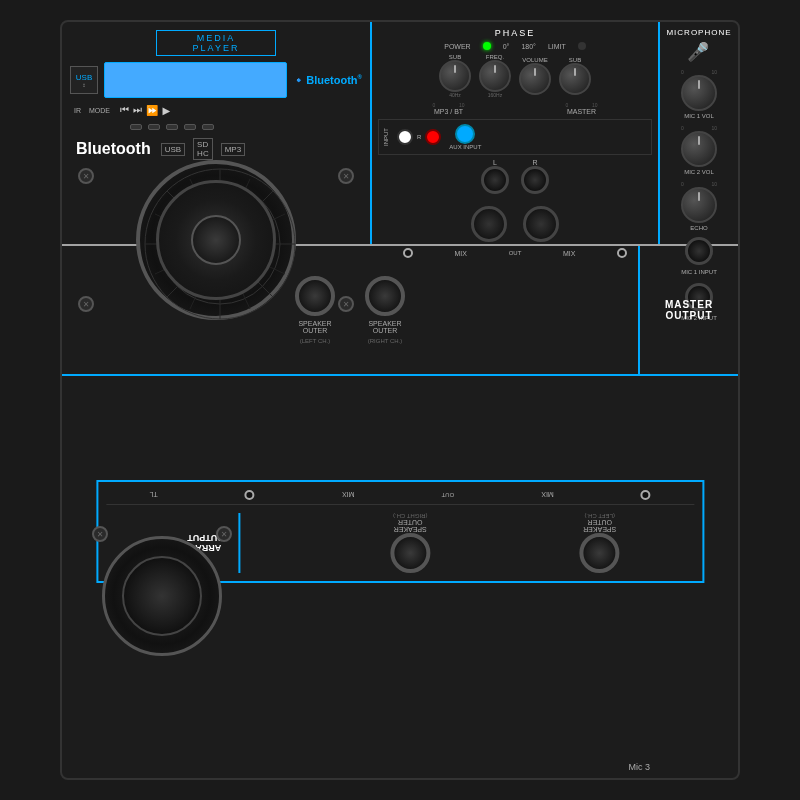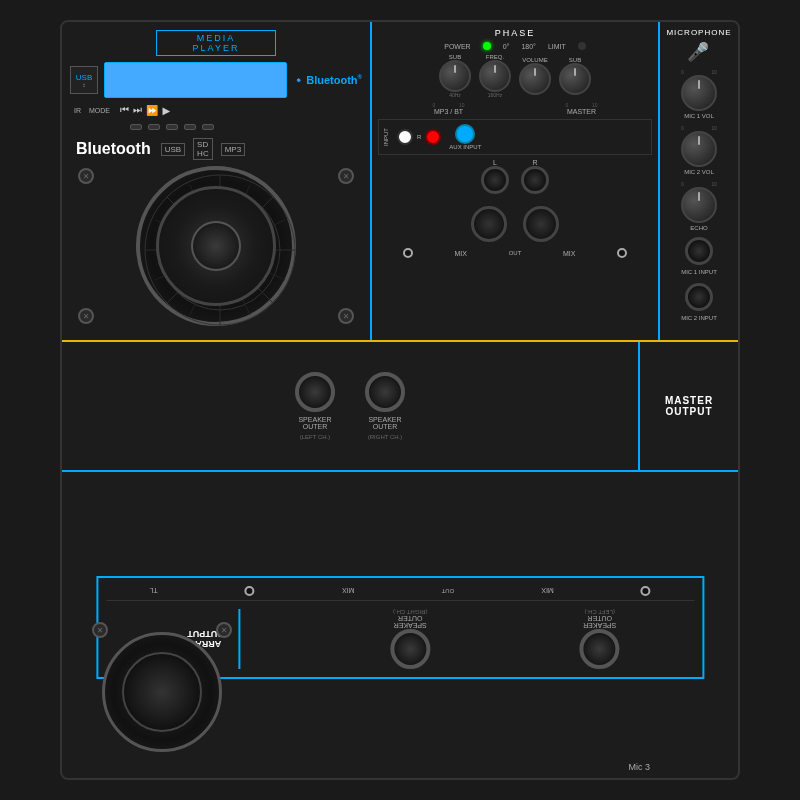--- a/index.html
+++ b/index.html
@@ -19,22 +19,22 @@
       background: #1c1c1c;
       border: 2px solid #333;
       border-radius: 8px;
       position: relative;
     }
 
     
     .top-section {
       display: flex;
       width: 100%;
-      height: 320px;
-      border-bottom: 2px solid #eab308;
+      height: 224px;
+      border-bottom: 2px solid #a3a3a3;
     }
 
     
     .left-panel {
       width: 310px;
       height: 100%;
       border-right: 2px solid #0af;
       padding: 8px;
       display: flex;
       flex-direction: column;

